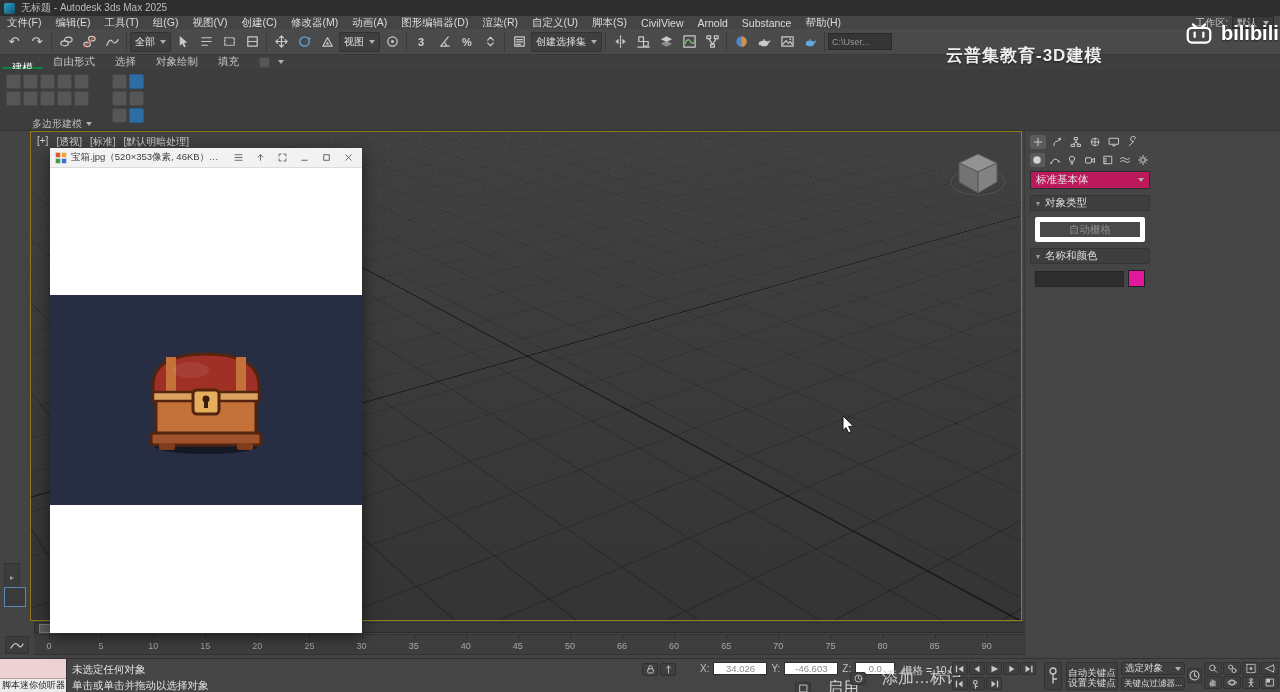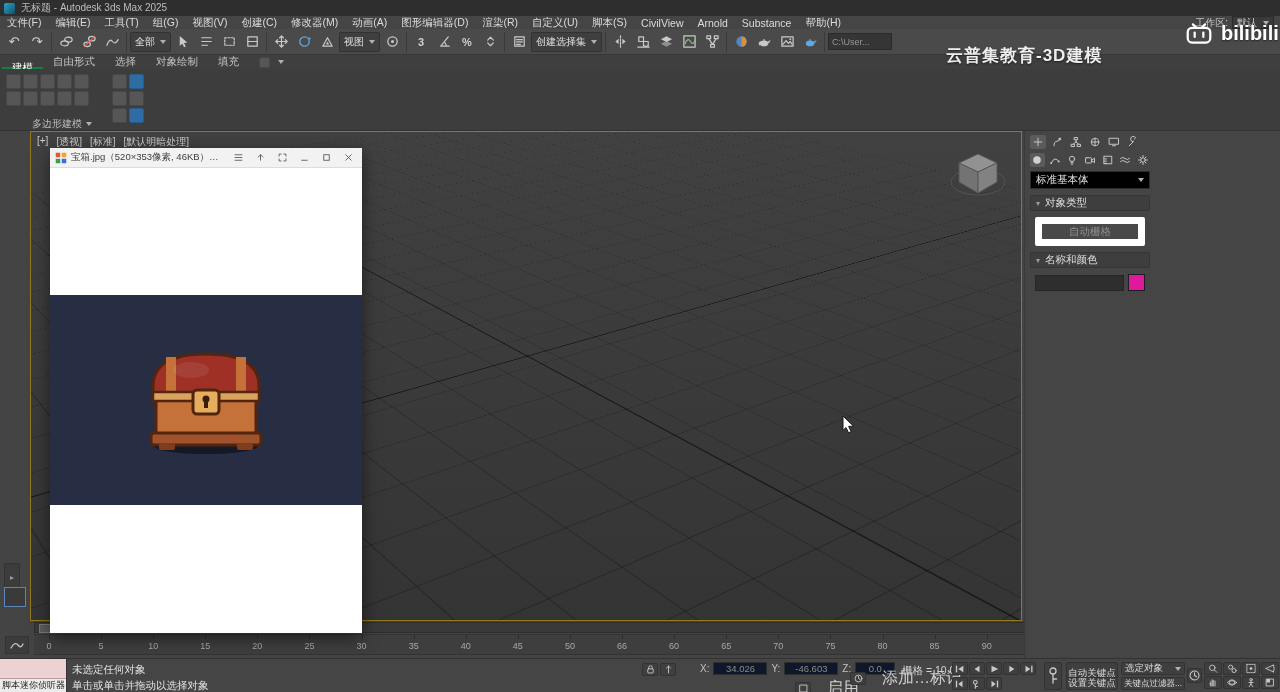--- a/index.html
+++ b/index.html
@@ -69,44 +69,44 @@
   .tick{position:relative;min-width:18px;text-align:center;font-size:9px;color:#a8a8a8;padding-top:6px;}
   .tick::before{content:"";position:absolute;top:0;left:50%;width:1px;height:4px;background:#2b2b2b;}
 
   
   .cpanel{left:1024px;top:131px;width:256px;height:527px;background:#454545;border-left:1px solid #3a3a3a;box-sizing:border-box;}
   .cp-col{position:absolute;left:3px;top:0;width:124px;}
   .cp-row{display:flex;gap:3px;padding:4px 2px 0;}
   .cpt{width:16px;height:14px;display:flex;align-items:center;justify-content:center;border-radius:2px;}
   .cpt.active{background:#5b5b5b;}
   .cpt svg{width:12px;height:12px;}
-  .cp-dd{margin:4px 2px 0;height:16px;background:#000000;border:1px solid #2d2d2d;display:flex;align-items:center;justify-content:space-between;padding:0 5px;font-size:10.5px;color:#e2e2e2;}
+  .cp-dd{margin:4px 2px 0;height:16px;background:#be185d;border:1px solid #2d2d2d;display:flex;align-items:center;justify-content:space-between;padding:0 5px;font-size:10.5px;color:#e2e2e2;}
   .rollout{margin:6px 2px 0;height:14px;background:#3e3e3e;border:1px solid #353535;border-radius:2px;display:flex;align-items:center;gap:5px;padding:0 5px;font-size:10.5px;color:#dddddd;}
   .roll-arrow{font-size:8px;color:#9a9a9a;}
-  .autogrid{margin:6px 7px 0;height:15px;display:flex;align-items:center;justify-content:center;font-size:10.5px;color:#8f8f8f;background:#494949;border:7px solid #ffffff;border-radius:2px;}
+  .autogrid{margin:6px 7px 0;height:15px;display:flex;align-items:center;justify-content:center;font-size:10.5px;color:#8f8f8f;background:#494949;border:5px solid #ffffff;border-radius:2px;}
   .btn-grid{display:grid;grid-template-columns:1fr 1fr;gap:3px 4px;margin:5px 7px 0;}
   .cbtn{height:15px;background:linear-gradient(#575757,#4b4b4b);border:1px solid #3a3a3a;border-radius:2px;display:flex;align-items:center;justify-content:center;font-size:10.5px;color:#e2e2e2;white-space:nowrap;}
   .cbtn.wide{grid-column:1;}
   .name-row{display:flex;gap:4px;margin:6px 7px 0;align-items:center;}
   .name-field{flex:1;height:14px;background:#2e2e2e;border:1px solid #262626;font-size:10px;color:#ddd;padding:0 2px;}
   .swatch{width:15px;height:15px;background:#e0189c;border:1px solid #1f1f1f;}
 
   
   .statusbar{left:0;top:658px;width:1280px;height:34px;background:#454545;border-top:1px solid #323232;box-sizing:border-box;font-size:10.5px;}
   .listener{left:0;top:0;width:66px;height:33px;border-right:1px solid #333;}
   .listener-pink{height:19px;background:#ecd2d2;border-bottom:1px solid #b9a0a0;}
   .listener-label{height:13px;background:#ececec;color:#1c1c1c;font-size:9px;display:flex;align-items:center;padding-left:2px;white-space:nowrap;overflow:hidden;}
   .sline1{left:72px;top:4px;color:#e3e3e3;}
   .sline2{left:72px;top:20px;color:#e3e3e3;}
   .sbtn{background:#3f3f3f;border:1px solid #323232;border-radius:2px;display:flex;align-items:center;justify-content:center;color:#ddd;box-sizing:border-box;}
   .mi{width:16px;height:13px;}
   .mi svg{width:11px;height:11px;}
   .coords{left:700px;top:3px;display:flex;align-items:center;gap:4px;}
   .clabel{font-size:10px;color:#c0c0c0;}
-  .cfield{width:54px;height:13px;background:#0f172a;border:1px solid #2e2e2e;color:#8b8b8b;font-size:9.5px;display:flex;align-items:center;justify-content:center;box-sizing:border-box;}
+  .cfield{width:54px;height:13px;background:#ffffff;border:1px solid #2e2e2e;color:#8b8b8b;font-size:9.5px;display:flex;align-items:center;justify-content:center;box-sizing:border-box;}
   .cfield.z{width:40px;}
   .grid-label{left:902px;top:5px;color:#d5d5d5;}
   .r2group{display:flex;align-items:center;gap:16px;color:#cfcfcf;font-size:16px;text-align:center;}
   .pb{width:16px;height:13px;}
   .pb svg{width:12px;height:10px;}
   .keybig{left:1044px;top:3px;width:18px;height:28px;}
   .autokey{left:1066px;top:3px;width:52px;height:22px;font-size:9.5px;}
   .setkey{left:1066px;top:18px;width:52px;height:13px;font-size:9.5px;}
   .seldd{left:1121px;top:3px;width:64px;height:13px;font-size:9.5px;justify-content:space-between;padding:0 3px;}
   .keyfil{left:1121px;top:18px;width:64px;height:13px;font-size:8.5px;}

